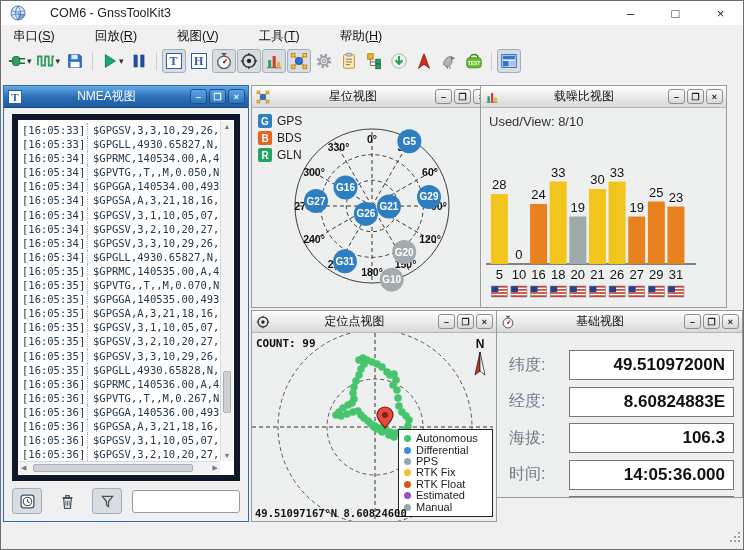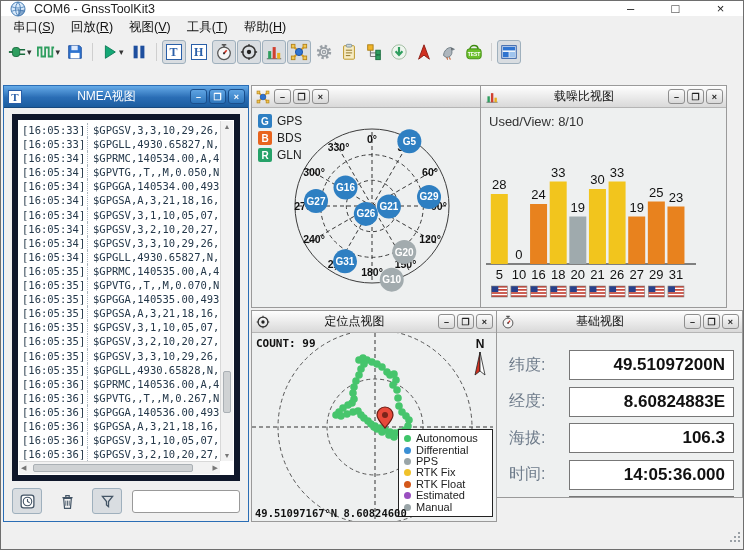--- a/index.html
+++ b/index.html
@@ -1,28 +1,28 @@
 <!DOCTYPE html>
 <html><head>
 <meta charset="utf-8">
 <style>
   html,body{margin:0;padding:0;background:#cfd4d9;}
   *{box-sizing:border-box;}
   .window{position:relative;width:744px;height:550px;background:#f0f0f0;
     border:1px solid #6e6e6e;font-family:"Liberation Sans",sans-serif;overflow:hidden;}
   
-  .titlebar{height:15px;background:#ffffff;display:flex;align-items:center;padding-left:9px;}
+  .titlebar{height:24px;background:#ffffff;display:flex;align-items:center;padding-left:9px;gap:16px;}
   .app-icon{width:16px;height:16px;margin-right:8px;display:inline-flex;}
   .app-icon svg{width:16px;height:16px;}
   .title-text{font-size:12.5px;color:#222;flex:1;}
   .win-controls{display:flex;height:30px;}
   .wbtn{width:45px;height:30px;display:flex;align-items:center;justify-content:center;
     font-size:13px;color:#222;cursor:default;}
   
-  .menubar{height:22px;background:#f0f0f0;display:flex;align-items:center;padding-left:4px;}
+  .menubar{height:22px;background:#f0f0f0;display:flex;align-items:center;padding-left:4px;gap:24px;}
   .menu-item{font-size:12.5px;color:#111;padding:2px 8px;}
   .menu-item u{text-decoration:underline;}
   
   .toolbar{height:28px;display:flex;align-items:center;padding-left:5px;gap:1px;}
   .tbtn{height:24px;min-width:24px;display:flex;align-items:center;justify-content:center;
     border:1px solid transparent;border-radius:3px;background:transparent;padding:0 1px;}
   .tbtn.pressed{background:#d9dde1;border-color:#9fb0bd;}
   .tbtn svg{width:18px;height:18px;display:block;}
   .dd{font-size:9px;color:#333;margin-left:1px;}
   .tsep{width:1px;height:18px;background:#cfcfcf;margin:0 4px;}
@@ -426,20 +426,21 @@
         <span class="picon">
             <svg viewBox="0 0 20 20">
               <path d="M3 3l14 14M17 3L3 17" stroke="#e8a61e" stroke-width="2"></path>
               <rect x="1.5" y="1.5" width="4" height="4" fill="#f3c84e" stroke="#b5821a"></rect>
               <rect x="14.5" y="1.5" width="4" height="4" fill="#f3c84e" stroke="#b5821a"></rect>
               <rect x="1.5" y="14.5" width="4" height="4" fill="#f3c84e" stroke="#b5821a"></rect>
               <rect x="14.5" y="14.5" width="4" height="4" fill="#f3c84e" stroke="#b5821a"></rect>
               <circle cx="10" cy="10" r="4" fill="#2f74d0" stroke="#1d4e9e"></circle>
             </svg>
           </span>
+        <span class="ptext">星位视图</span>
         <span class="pbtns">
             <span class="pbtn">–</span>
             <span class="pbtn">❐</span>
             <span class="pbtn">×</span>
           </span>
       </div>
       <div class="pbody">
         <svg id="sky-svg" width="241" height="199">
             <circle cx="120" cy="98" r="77" fill="none" stroke="#3c3c3c" stroke-width="1"></circle>
             <circle cx="120" cy="98" r="51.333333333333336" fill="none" stroke="#3c3c3c" stroke-width="1" stroke-dasharray="4 3"></circle>

